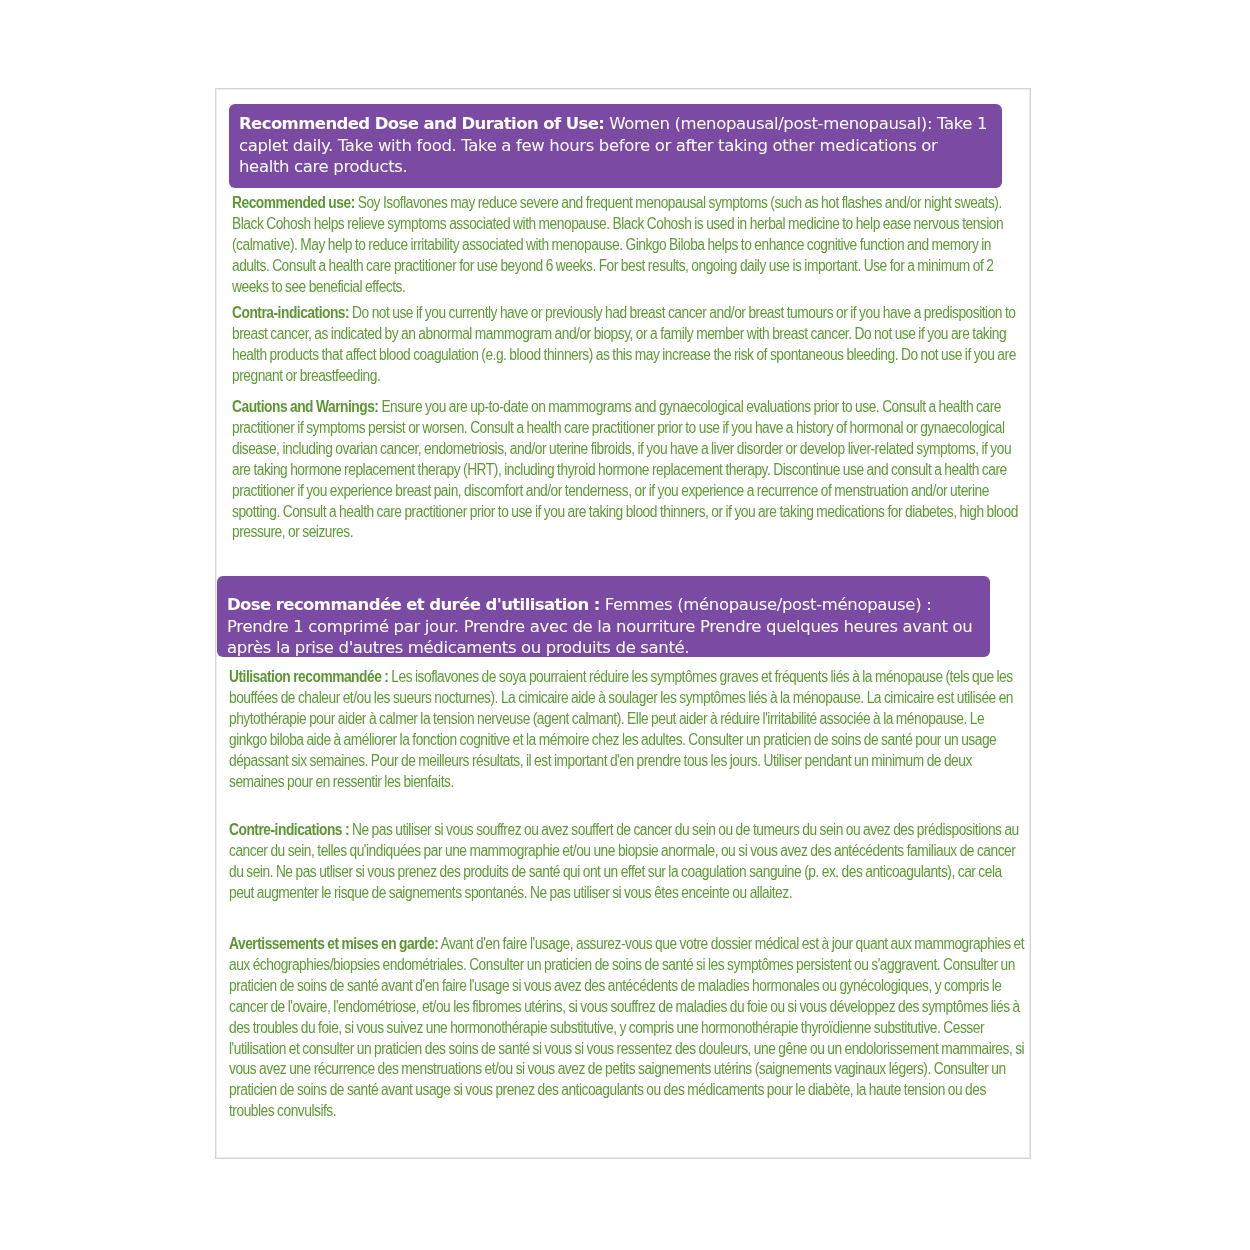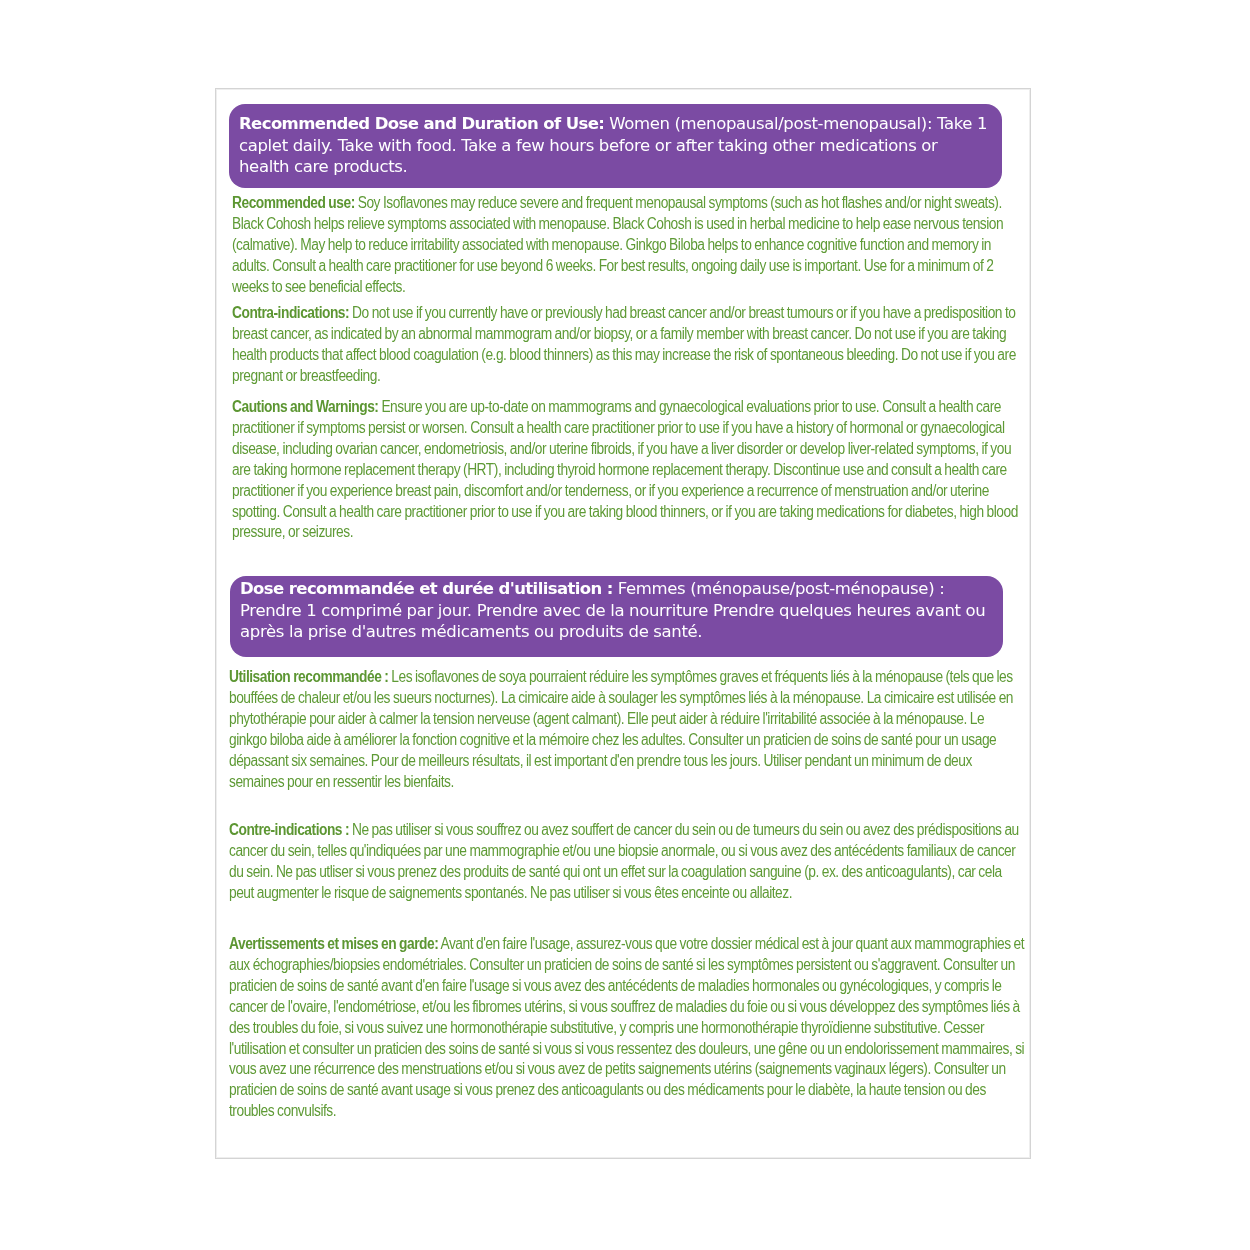--- a/index.html
+++ b/index.html
@@ -21,35 +21,35 @@
     height: 1071px;
     border: 1px solid #d4d4d4;
     box-shadow: inset 0 0 0 1px #eeeeee;
     background: #ffffff;
     box-sizing: border-box;
   }
   .dose-box {
     position: absolute;
     background: #7b4ba3;
     color: #ffffff;
-    border-radius: 16px;
+    border-radius: 6px;
     box-sizing: border-box;
     font-family: "DejaVu Sans", sans-serif;
     font-size: 16.5px;
     line-height: 21.5px;
     letter-spacing: -0.35px;
     padding: 9px 10px 0 10px;
   }
   .dose-box .lead {
     font-weight: bold;
     letter-spacing: -0.6px;
   }
   .dose-box .body { font-weight: normal; }
   .dose-en { left: 13px; top: 15px; width: 773px; height: 84px; }
-  .dose-fr { left: 14px; top: 487px; width: 773px; height: 81px; padding-top: 2px; }
+  .dose-fr { left: 1px; top: 487px; width: 773px; height: 81px; padding-top: 18px; }
 
   .section {
     position: absolute;
     color: #5e9a35;
     font-family: "Liberation Sans", sans-serif;
     font-size: 16px;
     line-height: 20.9px;
     letter-spacing: -0.55px;
     word-spacing: -0.5px;
     transform: scaleX(0.86);

